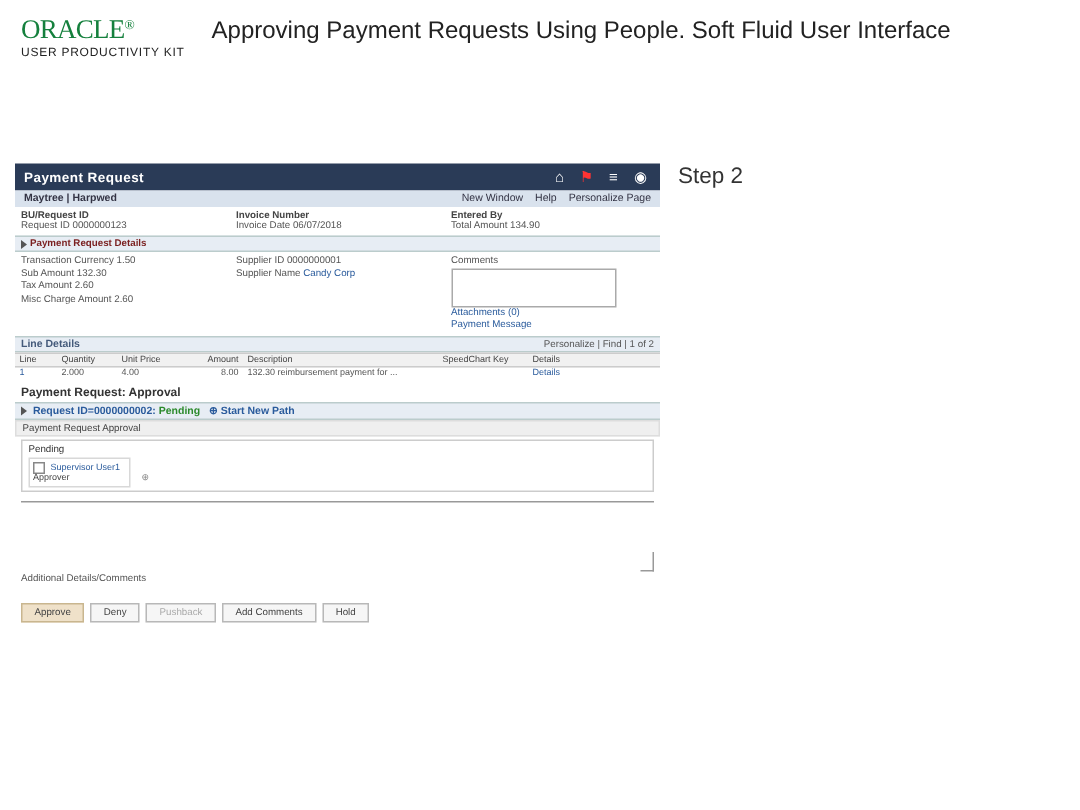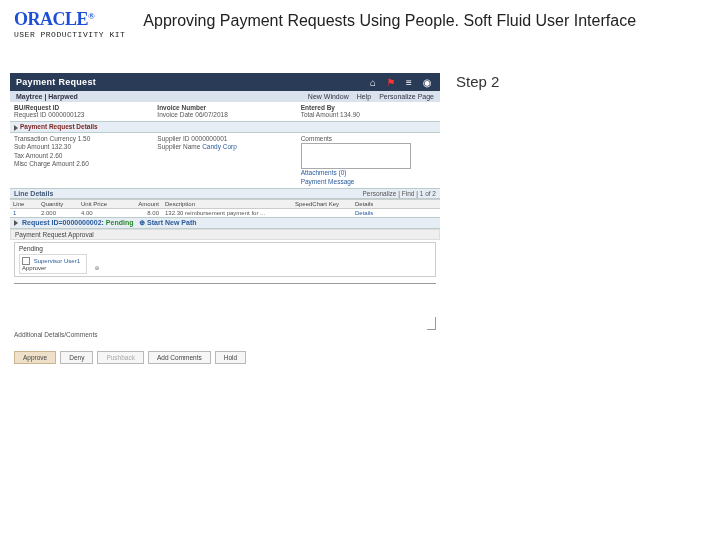--- a/index.html
+++ b/index.html
@@ -1,26 +1,26 @@
 <!DOCTYPE html>
 <html><head>
 <meta charset="utf-8">
 <style>
   * { box-sizing: border-box; margin: 0; padding: 0; }
   body { font-family: Arial, Helvetica, sans-serif; font-size: 12px; color: #333; background: #fff; width: 720px; height: 540px; position: relative; }
 
   
   .brand-bar { padding: 10px 14px 6px; display: flex; align-items: flex-start; gap: 18px; }
   .brand { display: flex; flex-direction: column; }
-  .oracle-mark { font-family: Georgia, serif; font-size: 18px; letter-spacing: -0.5px; color: #1d4ed8; font-weight: bold; line-height: 1; }
+  .oracle-mark { font-family: Georgia, serif; font-size: 18px; letter-spacing: -0.5px; color: #15803d; font-weight: normal; line-height: 1; }
   .oracle-mark .r { font-size: 9px; position: relative; top: -6px; }
-  .brand-sub { font-size: 8px; letter-spacing: 0.5px; color: #222; margin-top: 2px; font-family: Liberation Mono, monospace; }
+  .brand-sub { font-size: 8px; letter-spacing: 0.5px; color: #222; margin-top: 2px; }
   .doc-title { flex: 1; font-size: 16px; color: #222; padding-top: 2px; }
 
-  .content { display: flex; padding: 0 10px; gap: 6px; margin-top: 28px; justify-content: space-between; }
+  .content { display: flex; padding: 0 10px; gap: 6px; margin-top: 64px; }
   .shot { width: 430px; }
   .side  { width: 260px; padding-left: 6px; }
 
   
   .app-bar { background: #2a3b57; color: #fff; display: flex; align-items: center; padding: 2px 6px; font-size: 9px; }
   .app-title { flex: 1; font-weight: bold; letter-spacing: 0.3px; }
   .app-ico { width: 14px; height: 14px; margin-left: 4px; display: inline-flex; align-items: center; justify-content: center; font-size: 10px; }
   .app-bar2 { background: #d9e2ed; display: flex; align-items: center; padding: 2px 6px; font-size: 7px; color: #334; }
   .bar2-left { font-weight: bold; }
   .bar2-right { margin-left: auto; display: flex; gap: 8px; }
@@ -155,20 +155,21 @@
     <div class="grid-row">
       <div class="c-line" style="color:#2a5b9c">1</div>
       <div class="c-qty">2.000</div>
       <div class="c-uom">4.00</div>
       <div class="c-amt">8.00</div>
       <div class="c-desc">132.30  reimbursement payment for ...</div>
       <div class="c-sl"></div>
       <div class="c-det blue">Details</div>
     </div>
 
+    <div class="approval-title">Payment Request: Approval</div>
     <div class="sect-hdr">
       <span class="triangle"></span>
       <span class="blue">Request ID=0000000002:</span>
       <span class="status-pill">Pending</span>
       &nbsp;&nbsp;<span class="addnew">⊕ <span>Start New Path</span></span>
     </div>
     <div class="sub-hdr">Payment Request Approval</div>
     <div class="stage-box">
       <div class="stage-title">Pending</div>
       <div class="approver-card">

